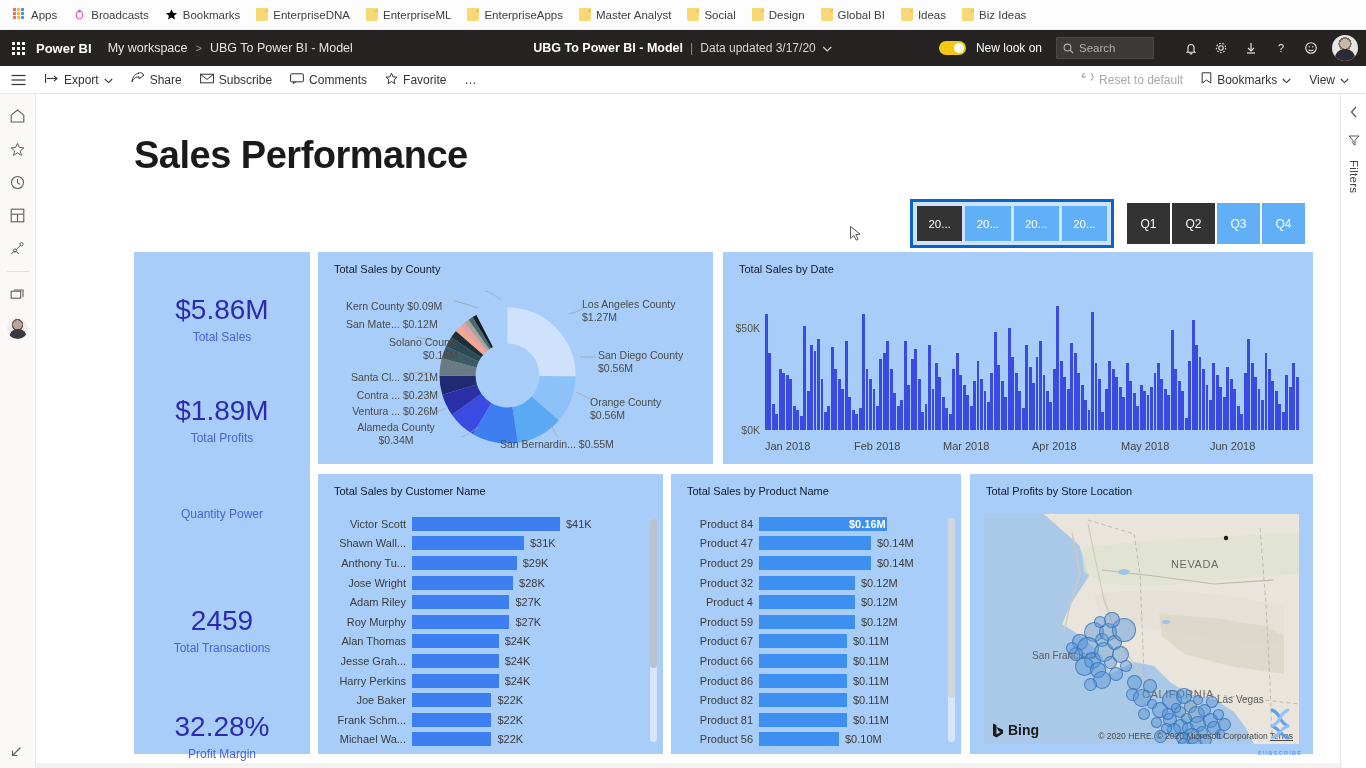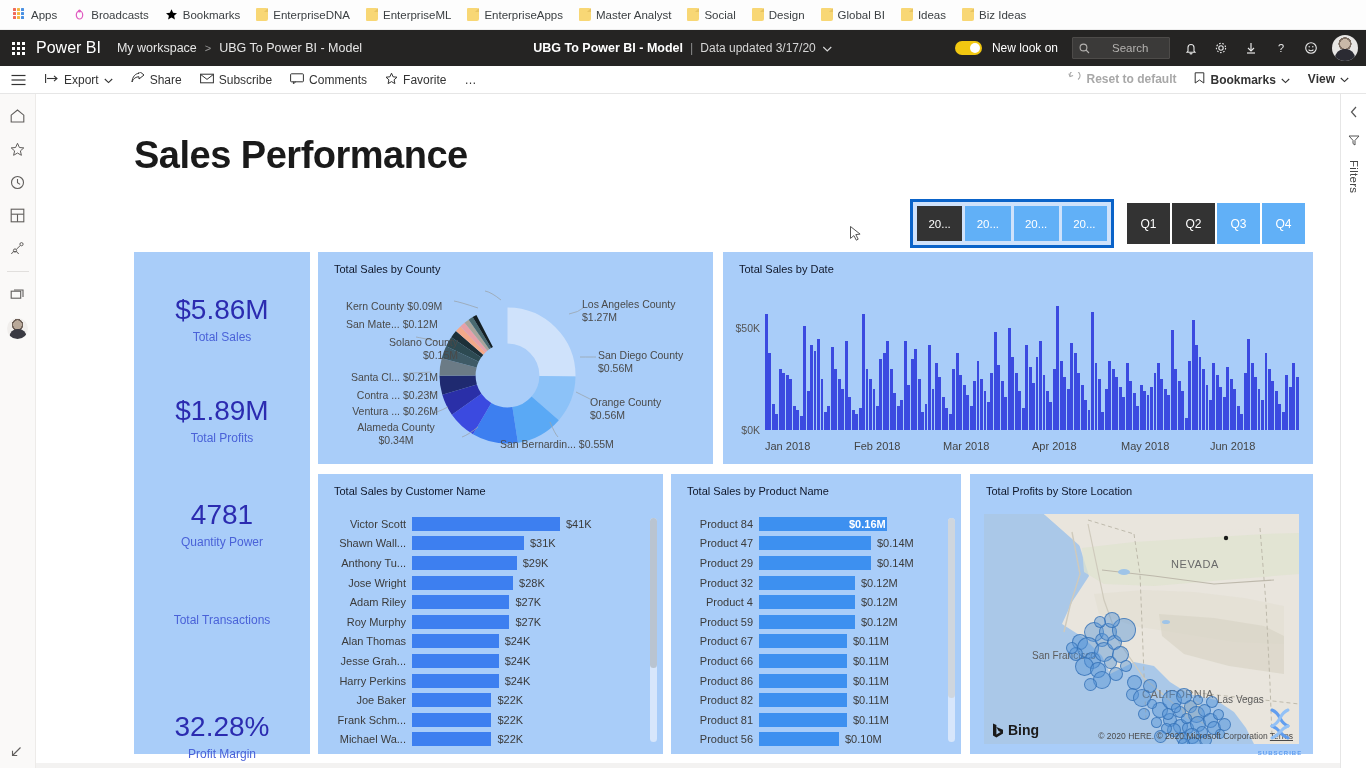--- a/index.html
+++ b/index.html
@@ -41,21 +41,21 @@
   
   .pbi-header {
     height: 36px; background: #252423; display: flex; align-items: center;
     color: #fff; font-size: 12.5px; position: relative;
   }
   .waffle { width: 36px; display: flex; align-items: center; justify-content: center; cursor: pointer; }
   .waffle-grid {
     display: grid; grid-template-columns: repeat(3, 3px); grid-template-rows: repeat(3, 3px); gap: 2px;
   }
   .waffle-grid i { background: #fff; display: block; }
-  .brand { font-weight: normal; font-size: 16px; margin-right: 16px; }
+  .brand { font-weight: bold; font-size: 13px; margin-right: 16px; }
   .crumb { color: #e6e6e6; cursor: pointer; }
   .crumb-sep { margin: 0 8px; color: #9a9a9a; font-size: 11px; }
   .header-center {
     position: absolute; left: 50%; transform: translateX(-50%);
     display: flex; align-items: center; gap: 7px; white-space: nowrap;
   }
   .hc-title { font-weight: bold; font-size: 12.5px; }
   .hc-pipe { color: #8a8a8a; }
   .hc-updated { color: #d6d6d6; font-size: 12px; }
   .hdr-right {
@@ -64,22 +64,22 @@
   .toggle-pill {
     width: 27px; height: 14px; border-radius: 8px; background: #f2c811; position: relative; cursor: pointer;
   }
   .toggle-pill::after {
     content: ""; position: absolute; right: 2px; top: 2px; width: 10px; height: 10px;
     border-radius: 50%; background: #fff;
   }
   .newlook { font-size: 12px; margin: 0 10px 0 6px; color: #fff; }
   .searchbox {
     width: 100px; height: 22px; background: #3b3a39; border: 1px solid #4d4b49;
-    display: flex; align-items: center; gap: 22px; padding: 0 6px; cursor: text;
-    border-radius: 1px; margin-right: 4px; width: 98px;
+    display: flex; align-items: center; gap: 5px; padding: 0 6px; cursor: text;
+    border-radius: 1px; margin-right: 20px; width: 98px;
   }
   .searchbox span { font-size: 11.5px; color: #b4b2b0; }
   .hicon {
     width: 26px; height: 26px; display: flex; align-items: center; justify-content: center;
     cursor: pointer; color: #e8e8e8;
   }
   .avatar {
     width: 26px; height: 26px; border-radius: 50%; margin-left: 4px; cursor: pointer;
     background: radial-gradient(circle at 50% 34%, #c9b9a8 0 22%, #7e6f63 23% 30%, #e8e6e4 31% 100%);
     position: relative; overflow: hidden;
@@ -93,21 +93,21 @@
   .cmdbar {
     height: 28px; background: #fff; border-bottom: 1px solid #e6e6e6;
     display: flex; align-items: center; font-size: 12px; color: #333;
   }
   .hamb { width: 36px; display: flex; align-items: center; justify-content: center; cursor: pointer; }
   .cmd {
     display: flex; align-items: center; gap: 5px; padding: 0 9px; height: 100%;
     cursor: pointer; white-space: nowrap;
   }
   .cmd.dim { color: #a8a8a8; }
-  .cmdbar .right { margin-left: auto; display: flex; align-items: flex-start; padding-right: 8px; font-weight: bold; }
+  .cmdbar .right { margin-left: auto; display: flex; align-items: center; padding-right: 8px; }
 
   
   .body-wrap { display: flex; height: 674px; }
 
   .leftrail {
     width: 36px; background: #faf9f8; border-right: 1px solid #edebe9;
     display: flex; flex-direction: column; align-items: center; padding-top: 8px; gap: 5px;
   }
   .rail-ico {
     width: 28px; height: 28px; display: flex; align-items: center; justify-content: center;
@@ -580,24 +580,24 @@
       <div class="kpi-panel">
         <div class="kpi" style="top:44px">
           <div class="kpi-val">$5.86M</div>
           <div class="kpi-lab">Total Sales</div>
         </div>
         <div class="kpi" style="top:145px">
           <div class="kpi-val">$1.89M</div>
           <div class="kpi-lab">Total Profits</div>
         </div>
         <div class="kpi" style="top:249px">
-          <div class="kpi-val">4781</div>
           <div class="kpi-lab">Quantity Power</div>
         </div>
         <div class="kpi" style="top:355px">
+          <div class="kpi-val">2459</div>
           <div class="kpi-lab">Total Transactions</div>
         </div>
         <div class="kpi" style="top:461px">
           <div class="kpi-val">32.28%</div>
           <div class="kpi-lab">Profit Margin</div>
         </div>
       </div>
 
       <div class="vis" style="left:220px; top:144px; width:395px; height:212px;">
         <div class="vis-title">Total Sales by County</div>

